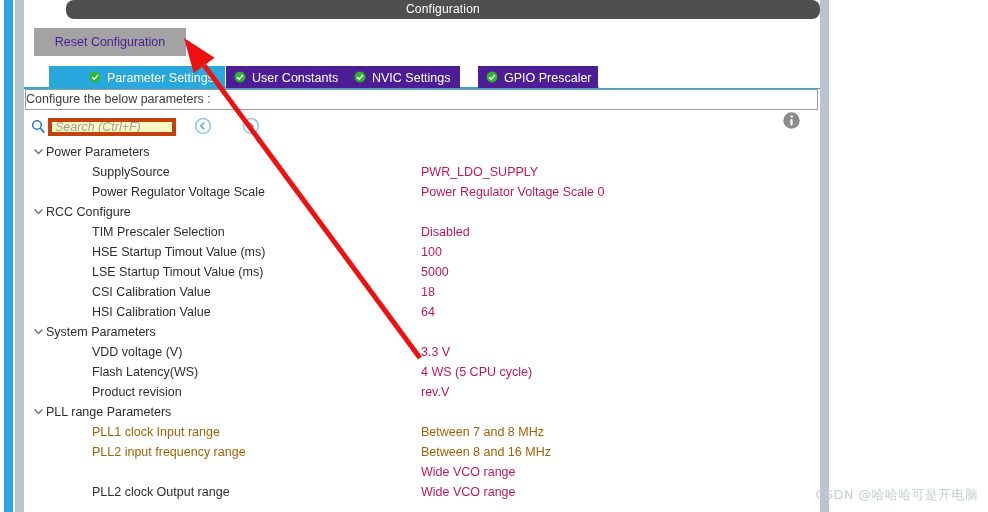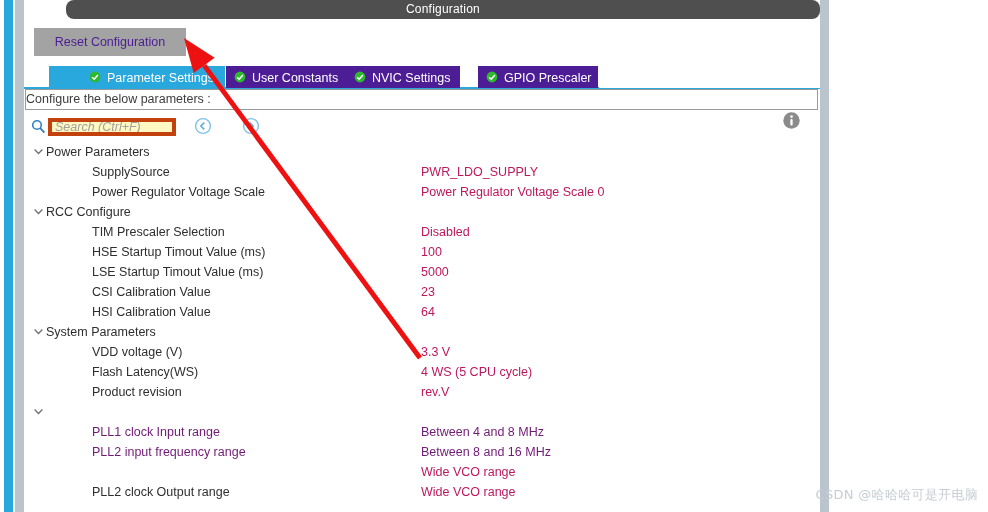--- a/index.html
+++ b/index.html
@@ -218,21 +218,21 @@
     left: 68px; top: 0;
     color: #2e2e2e;
   }
   .trow .pvalue {
     position: absolute;
     left: 397px; top: 0;
     color: #be185d;
   }
   .trow.dim .plabel,
   .trow.dim .pvalue {
-    color: #701a75;
+    color: #a16207;
   }
 
   
   .annot {
     position: absolute;
     left: 0; top: 0;
     width: 988px; height: 512px;
     pointer-events: none;
   }
 
@@ -348,21 +348,21 @@
         <div class="trow">
           <span class="plabel">HSE Startup Timout Value (ms)</span>
           <span class="pvalue">100</span>
         </div>
         <div class="trow">
           <span class="plabel">LSE Startup Timout Value (ms)</span>
           <span class="pvalue">5000</span>
         </div>
         <div class="trow">
           <span class="plabel">CSI Calibration Value</span>
-          <span class="pvalue">23</span>
+          <span class="pvalue">18</span>
         </div>
         <div class="trow">
           <span class="plabel">HSI Calibration Value</span>
           <span class="pvalue">64</span>
         </div>
         <div class="trow">
           <svg class="caret" viewBox="0 0 11 11">
             <polyline points="1.6,3.5 5.5,7.5 9.4,3.5" fill="none" stroke="#6f6f6f" stroke-width="1.3"></polyline>
           </svg>
           <span class="glabel">System Parameters</span>
@@ -376,24 +376,25 @@
           <span class="pvalue">4 WS (5 CPU cycle)</span>
         </div>
         <div class="trow">
           <span class="plabel">Product revision</span>
           <span class="pvalue">rev.V</span>
         </div>
         <div class="trow">
           <svg class="caret" viewBox="0 0 11 11">
             <polyline points="1.6,3.5 5.5,7.5 9.4,3.5" fill="none" stroke="#6f6f6f" stroke-width="1.3"></polyline>
           </svg>
+          <span class="glabel">PLL range Parameters</span>
         </div>
         <div class="trow dim">
           <span class="plabel">PLL1 clock Input range</span>
-          <span class="pvalue">Between 4 and 8 MHz</span>
+          <span class="pvalue">Between 7 and 8 MHz</span>
         </div>
         <div class="trow dim">
           <span class="plabel">PLL2 input frequency range</span>
           <span class="pvalue">Between 8 and 16 MHz</span>
         </div>
         <div class="trow">
           <span class="pvalue">Wide VCO range</span>
         </div>
         <div class="trow">
           <span class="plabel">PLL2 clock Output range</span>

